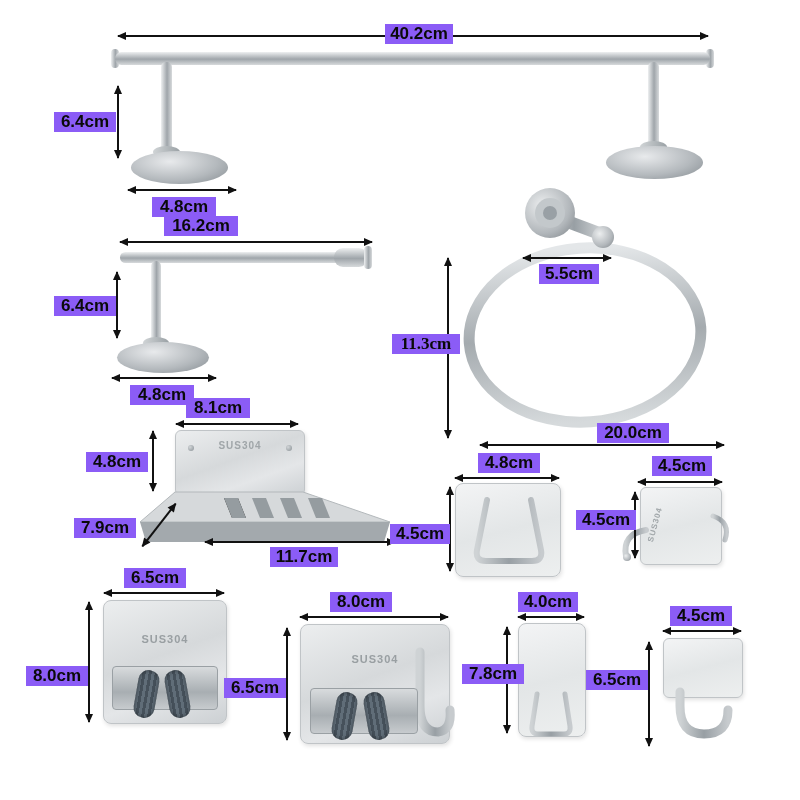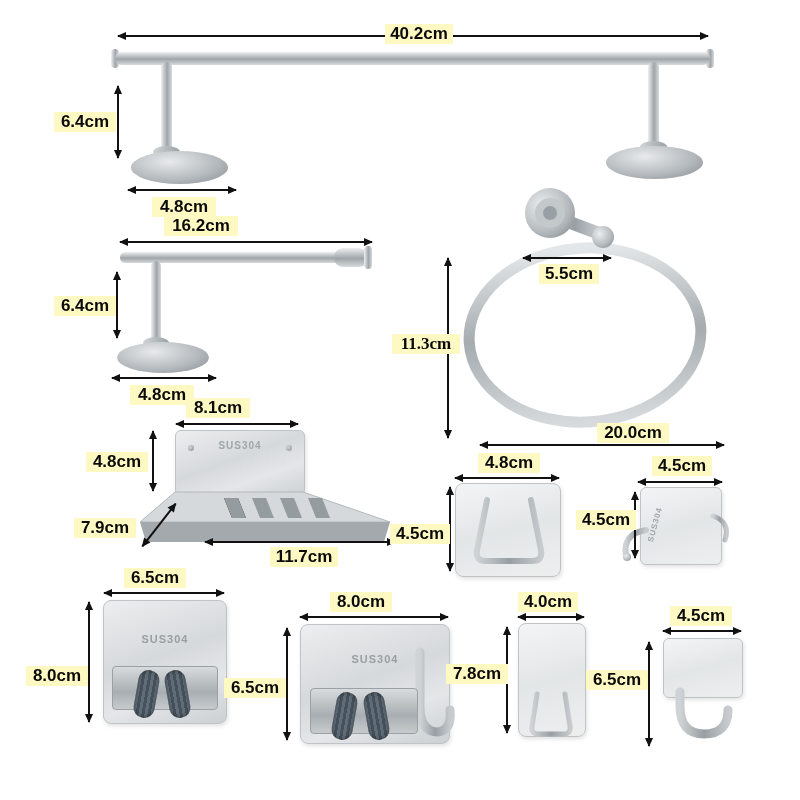--- a/index.html
+++ b/index.html
@@ -1,18 +1,18 @@
 <!DOCTYPE html>
 <html><head>
 <meta charset="utf-8">
 <style>
   html,body{margin:0;padding:0;background:#fff;}
   #stage{position:relative;width:800px;height:800px;background:#ffffff;overflow:hidden;
          font-family:"Liberation Sans",sans-serif;}
-  .mlabel{position:absolute;font-weight:bold;font-size:17px;color:#0a0a0a;background:#fef9c3;
+  .mlabel{position:absolute;font-weight:bold;font-size:17px;color:#0a0a0a;background:#8b5cf6;
           text-align:center;padding:0 2px;line-height:20px;z-index:5;}
   .measure-h{position:absolute;height:0;border-top:2px solid #111;z-index:4;}
   .measure-h::before{content:"";position:absolute;left:-1px;top:-5px;
       border-top:4px solid transparent;border-bottom:4px solid transparent;border-right:9px solid #111;}
   .measure-h::after{content:"";position:absolute;right:-1px;top:-5px;
       border-top:4px solid transparent;border-bottom:4px solid transparent;border-left:9px solid #111;}
   .measure-v{position:absolute;width:0;border-left:2px solid #111;z-index:4;}
   .measure-v::before{content:"";position:absolute;left:-5px;top:-1px;
       border-left:4px solid transparent;border-right:4px solid transparent;border-bottom:9px solid #111;}
   .measure-v::after{content:"";position:absolute;left:-5px;bottom:-1px;
@@ -196,21 +196,21 @@
 
   <div>
     <div class="mlabel" style="left:518px;top:592px;width:56px;">4.0cm</div>
     <div class="measure-h" style="left:518px;top:616px;width:66px;"></div>
     <div class="plate plate-light" style="left:518px;top:623px;width:66px;height:112px;"></div>
     <svg style="left:524px;top:690px;" width="54" height="52" viewBox="0 0 54 52">
       <path d="M13,4 L41,4" fill="none" stroke="url(#gradWire)" stroke-width="5"></path>
       <path d="M13,4 L8,36 Q7,44 14,44 L40,44 Q47,44 46,36 L41,4" fill="none" stroke="url(#gradWire)" stroke-width="5" stroke-linecap="round"></path>
     </svg>
     <div class="measure-v" style="left:506px;top:627px;height:106px;"></div>
-    <div class="mlabel" style="left:446px;top:664px;width:58px;">7.8cm</div>
+    <div class="mlabel" style="left:462px;top:664px;width:58px;">7.8cm</div>
   </div>
 
   <div>
     <div class="mlabel" style="left:670px;top:606px;width:58px;">4.5cm</div>
     <div class="measure-h" style="left:663px;top:630px;width:78px;"></div>
     <div class="plate plate-light" style="left:663px;top:638px;width:78px;height:58px;border-radius:6px;"></div>
     <svg style="left:666px;top:692px;" width="74" height="58" viewBox="0 0 74 58">
       <path d="M14,0 L14,14 Q14,42 38,42 Q62,42 62,18" fill="none" stroke="url(#gradWire)" stroke-width="9" stroke-linecap="round"></path>
     </svg>
     <div class="measure-v" style="left:648px;top:642px;height:104px;"></div>

